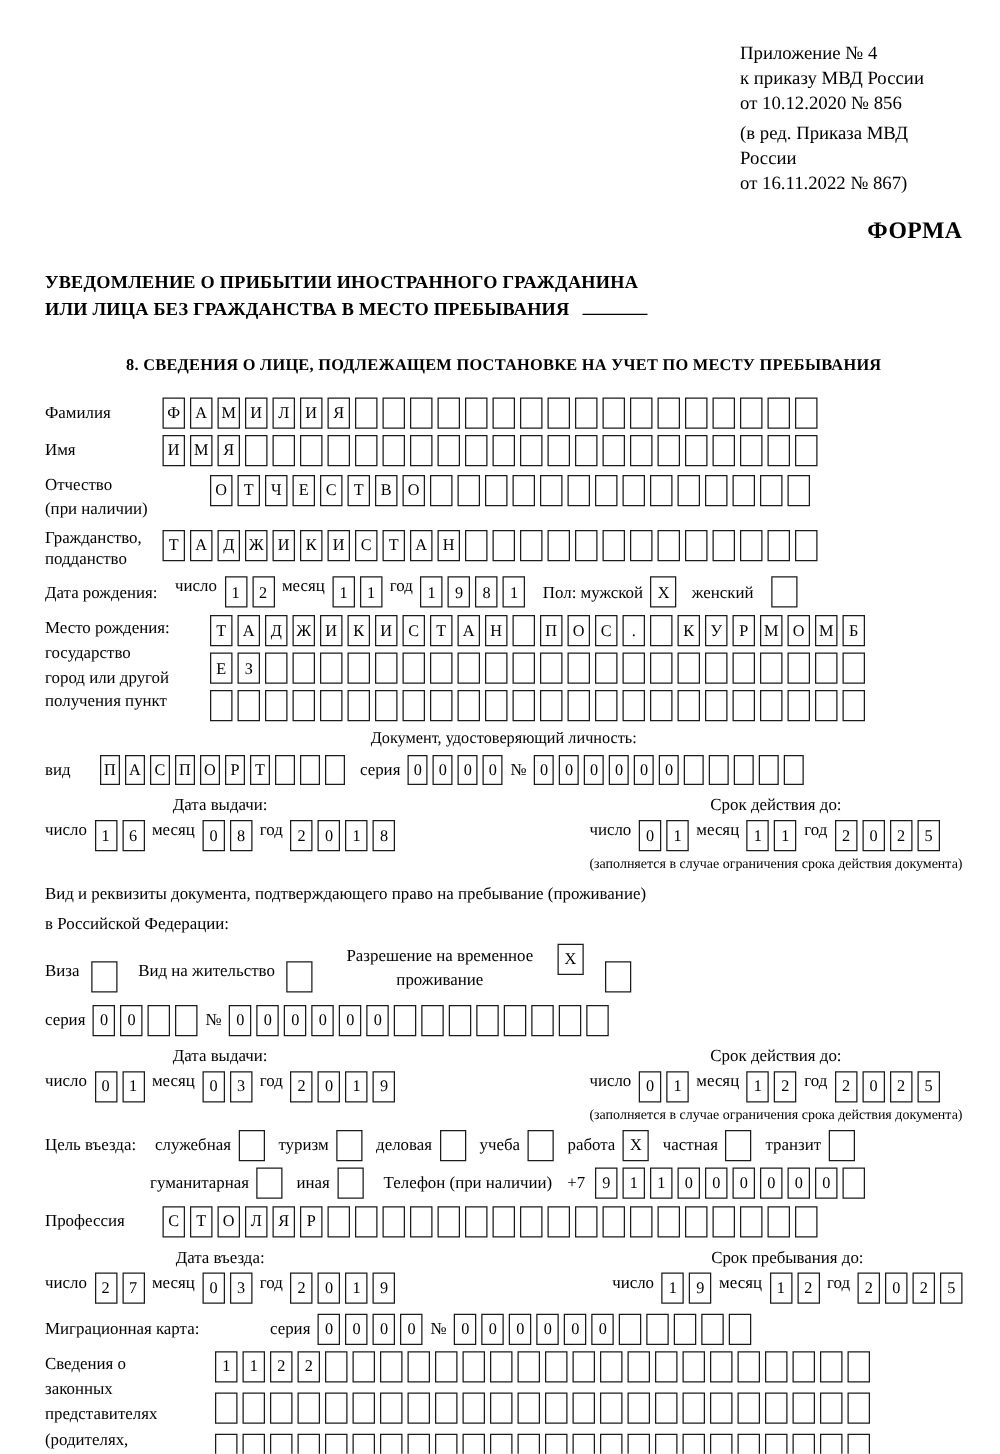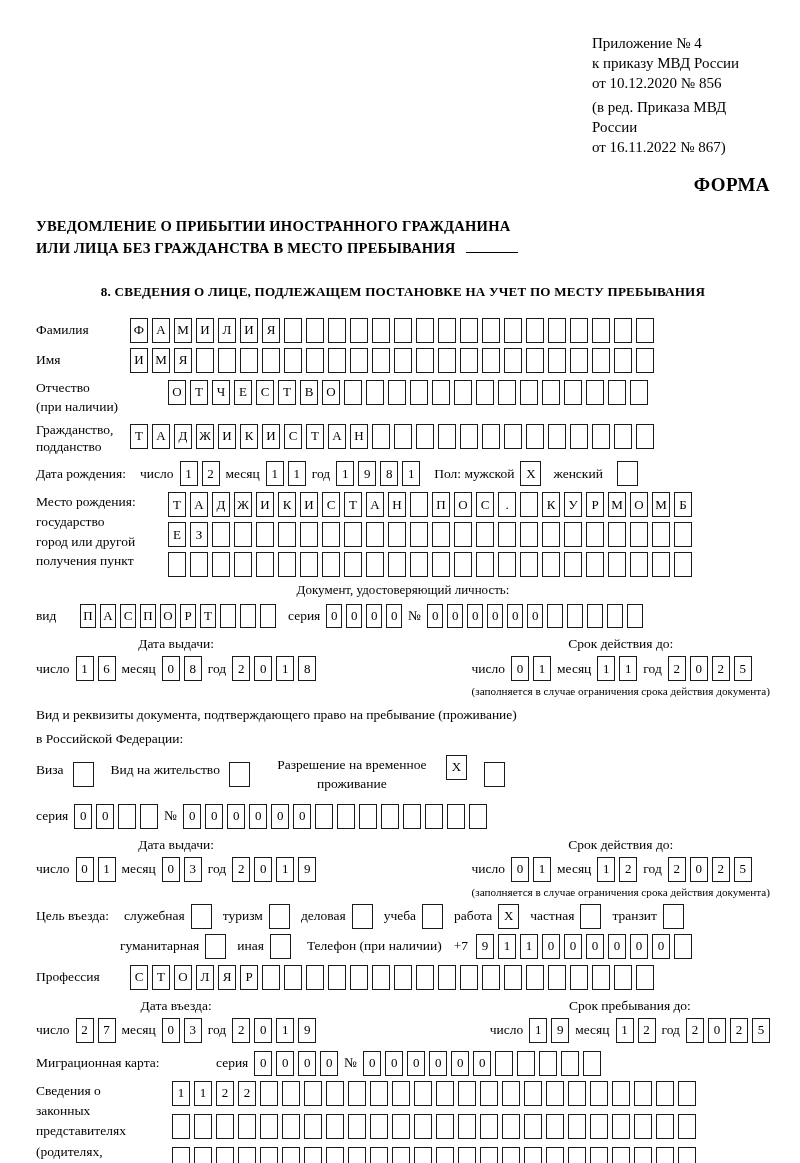--- a/index.html
+++ b/index.html
@@ -22,24 +22,24 @@
   .cells{display:flex;gap:4px;flex-shrink:0}
   .cell{width:18px;height:25px;border:1.5px solid #1b1b1b;display:inline-flex;align-items:center;justify-content:center;font-size:13px;flex-shrink:0;background:#fff}
   .sm .cell{width:16px;height:24px}
   .box{width:21px;height:25px;border:1.5px solid #1b1b1b;display:inline-flex;align-items:center;justify-content:center;font-size:13px;flex-shrink:0;background:#fff}
   .w{margin:0 6px;white-space:nowrap}
   .w-first{margin-left:0}
   .stack{display:flex;flex-direction:column;gap:5px}
   .doc-head{text-align:center;font-weight:normal;font-size:13px;margin:4px 0 6px}
   .dates{display:flex;justify-content:space-between;margin:8px 0 4px}
   .dhead{text-align:center;margin-bottom:4px}
-  .drow{display:flex;align-items:center}
+  .drow{display:flex;align-items:flex-start}
   .dnote{font-size:11.2px;margin-top:4px;white-space:nowrap;text-align:right}
   .para{line-height:1.75;margin:6px 0 2px}
-  .rrow{display:flex;align-items:center;gap:17px;margin:4px 0 10px}
+  .rrow{display:flex;align-items:flex-end;gap:17px;margin:4px 0 10px}
   .ritem{display:flex;align-items:flex-start;gap:9px}
   .rlab2{width:170px;text-align:center;line-height:1.45}
   .rlab3{width:172px;text-align:center;line-height:1.45}
   .popts{display:flex;align-items:center;gap:11px}
   .opt{display:inline-flex;align-items:center;gap:6px}
   .indent{margin-left:84px}
   .phone-lab{margin-left:16px;white-space:nowrap}
   .phone-pref{margin:0 8px 0 12px}
   .mt2{margin-top:2px}.mt6{margin-top:6px}.mt8{margin-top:8px}
 </style>

